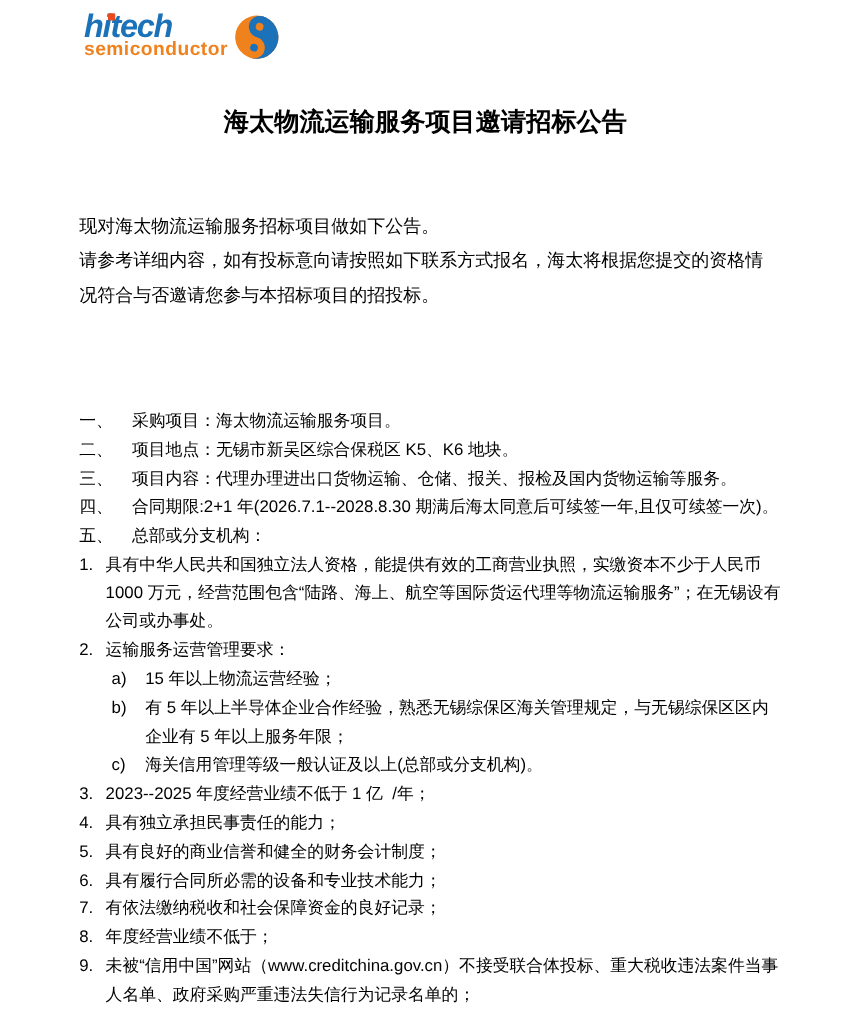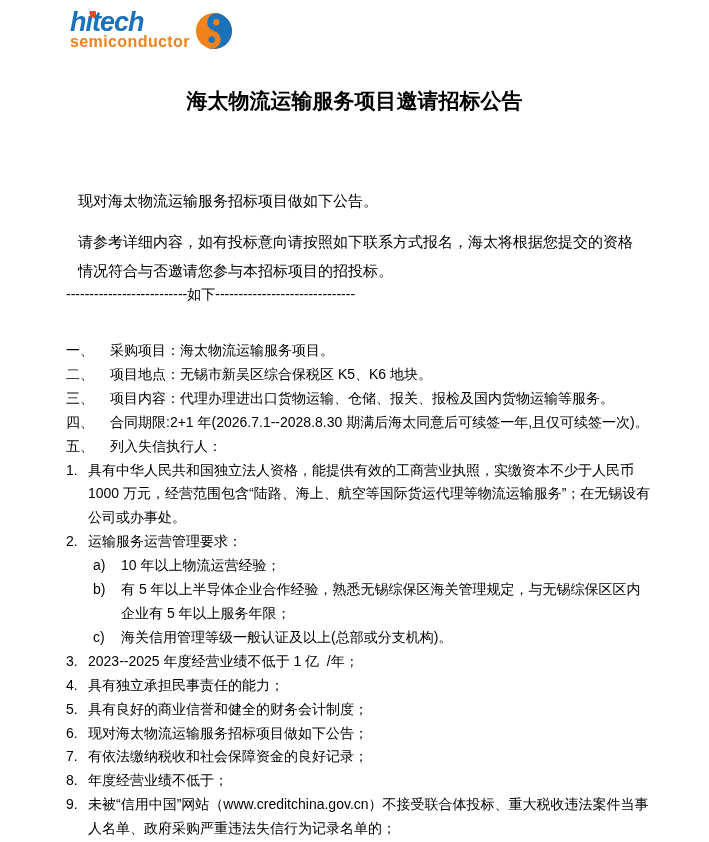--- a/index.html
+++ b/index.html
@@ -26,21 +26,21 @@
   .ic-b { fill:var(--blue); }
 
   
   .doc-title {
     position:absolute; top:87px; left:0; right:0;
     text-align:center; font-size:21px; font-weight:bold;
   }
 
   
   .intro { position:absolute; top:174px; left:66px; width:584px; font-size:15px; line-height:29px; }
-  .intro p { margin:12px; white-space:pre-wrap; }
+  .intro p { margin:0; white-space:pre-wrap; }
 
   
   .divider { position:absolute; top:286px; left:66px; font-size:14px; white-space:pre; }
 
   
   .doc-lists { position:absolute; top:339px; left:66px; width:587px; font-size:14px; line-height:23.9px; }
   .row { display:flex; }
   .row .marker { flex:0 0 44px; }
   .row.req .marker { flex:0 0 22px; }
   .row.sub  { padding-left:27px; }
@@ -70,21 +70,20 @@
     </svg>
   </div>
 
   <div class="doc-title">海太物流运输服务项目邀请招标公告</div>
 
   <div class="intro">
     <p>现对海太物流运输服务招标项目做如下公告。</p>
     <p>请参考详细内容，如有投标意向请按照如下联系方式报名，海太将根据您提交的资格情况符合与否邀请您参与本招标项目的招投标。</p>
   </div>
 
-  <div class="divider">--------------------------如下------------------------------</div>
 
   <div class="doc-lists">
 
     <div class="row">
       <span class="marker">一、</span>
       <span class="txt">采购项目：海太物流运输服务项目。</span>
     </div>
     <div class="row">
       <span class="marker">二、</span>
       <span class="txt">项目地点：无锡市新吴区综合保税区 K5、K6 地块。</span>
@@ -92,34 +91,34 @@
     <div class="row">
       <span class="marker">三、</span>
       <span class="txt">项目内容：代理办理进出口货物运输、仓储、报关、报检及国内货物运输等服务。</span>
     </div>
     <div class="row">
       <span class="marker">四、</span>
       <span class="txt">合同期限:2+1 年(2026.7.1--2028.8.30 期满后海太同意后可续签一年,且仅可续签一次)。</span>
     </div>
     <div class="row">
       <span class="marker">五、</span>
-      <span class="txt">列入失信执行人：</span>
+      <span class="txt">总部或分支机构：</span>
     </div>
 
     <div class="row req">
       <span class="marker">1.</span>
       <span class="txt">具有中华人民共和国独立法人资格，能提供有效的工商营业执照，实缴资本不少于人民币  1000 万元，经营范围包含“陆路、海上、航空等国际货运代理等物流运输服务”；在无锡设有公司或办事处。</span>
     </div>
     <div class="row req">
       <span class="marker">2.</span>
       <span class="txt">运输服务运营管理要求：</span>
     </div>
     <div class="row sub">
       <span class="marker">a)</span>
-      <span class="txt">10 年以上物流运营经验；</span>
+      <span class="txt">15 年以上物流运营经验；</span>
     </div>
     <div class="row sub">
       <span class="marker">b)</span>
       <span class="txt">有 5 年以上半导体企业合作经验，熟悉无锡综保区海关管理规定，与无锡综保区区内企业有 5 年以上服务年限；</span>
     </div>
     <div class="row sub">
       <span class="marker">c)</span>
       <span class="txt">海关信用管理等级一般认证及以上(总部或分支机构)。</span>
     </div>
     <div class="row req">
@@ -129,21 +128,21 @@
     <div class="row req">
       <span class="marker">4.</span>
       <span class="txt">具有独立承担民事责任的能力；</span>
     </div>
     <div class="row req">
       <span class="marker">5.</span>
       <span class="txt">具有良好的商业信誉和健全的财务会计制度；</span>
     </div>
     <div class="row req">
       <span class="marker">6.</span>
-      <span class="txt">现对海太物流运输服务招标项目做如下公告；</span>
+      <span class="txt">具有履行合同所必需的设备和专业技术能力；</span>
     </div>
     <div class="row req">
       <span class="marker">7.</span>
       <span class="txt">有依法缴纳税收和社会保障资金的良好记录；</span>
     </div>
     <div class="row req">
       <span class="marker">8.</span>
       <span class="txt">年度经营业绩不低于；</span>
     </div>
     <div class="row req">

